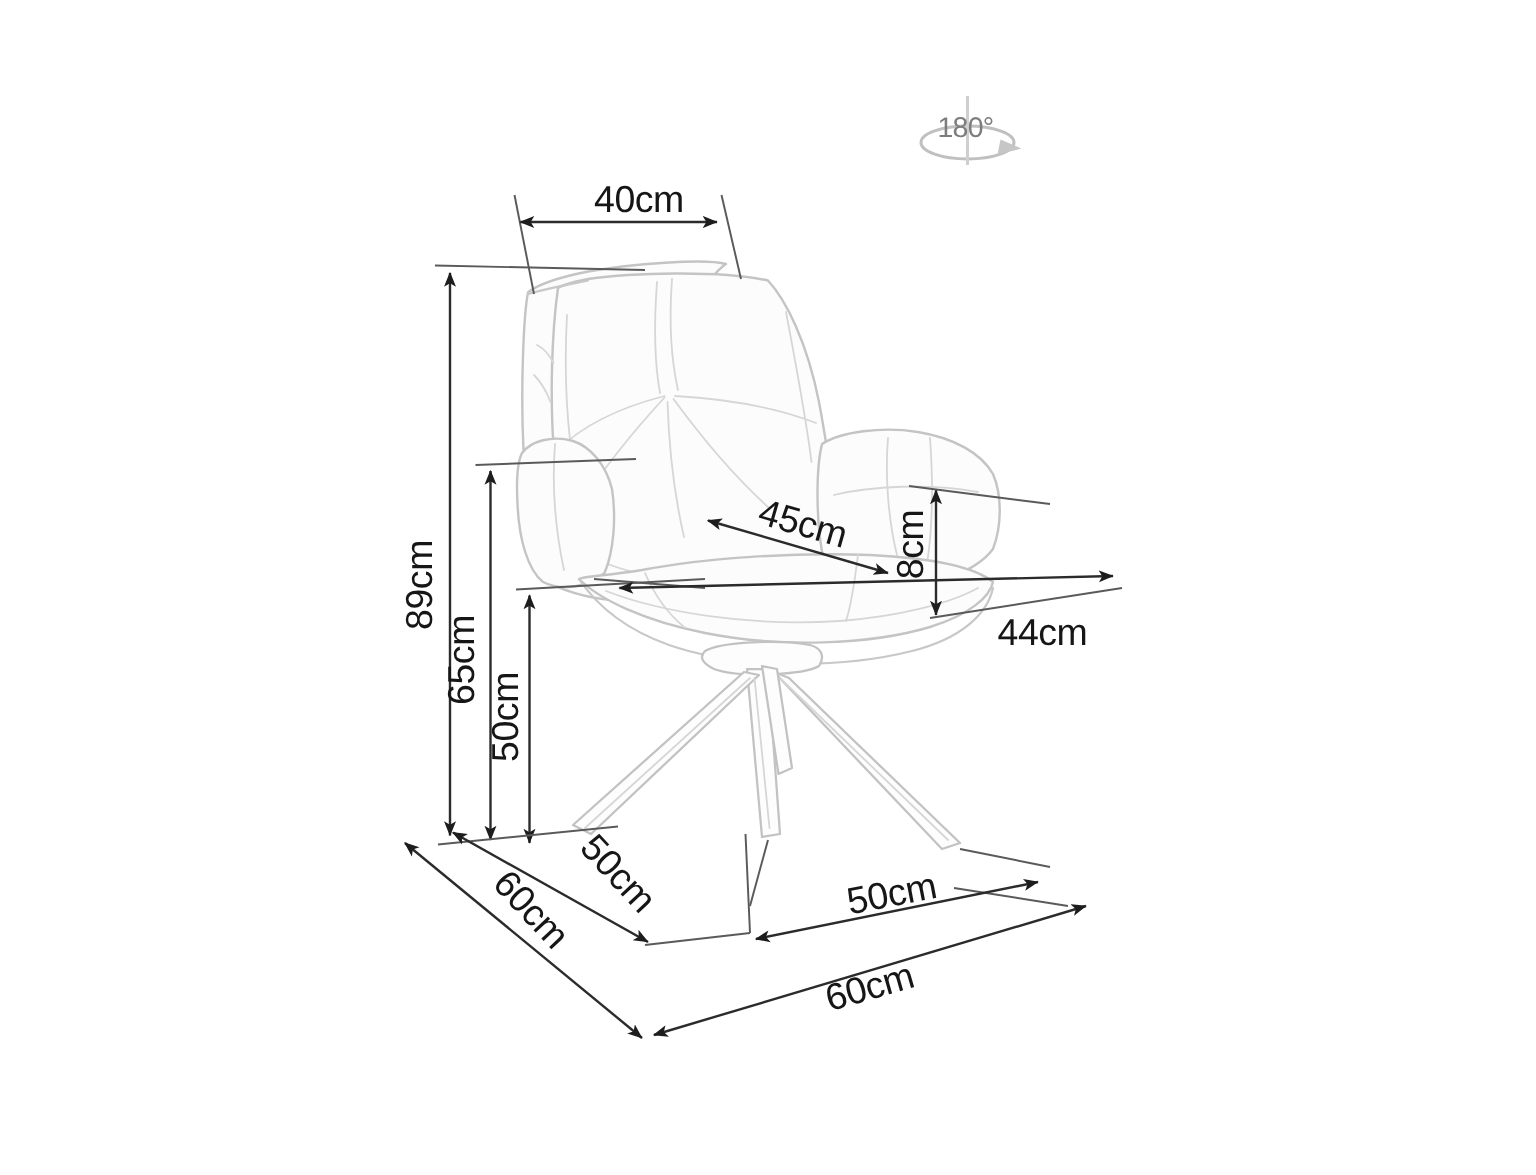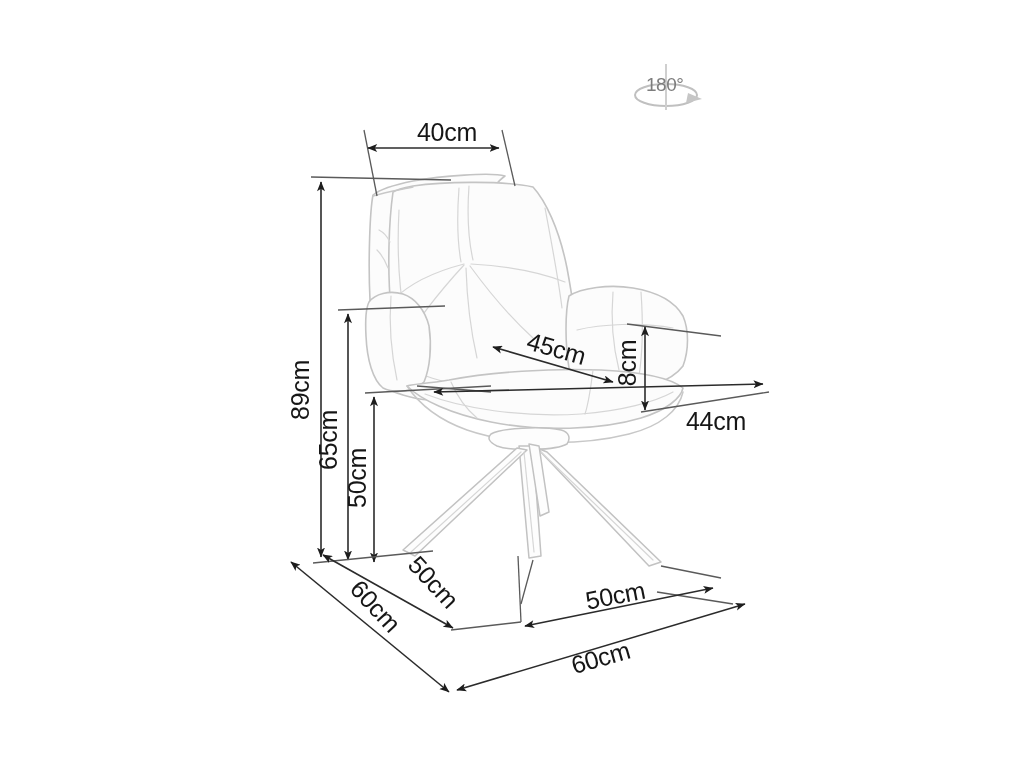--- a/index.html
+++ b/index.html
@@ -11,21 +11,20 @@
     width: 1024px;
     height: 783px;
     font-family: "Liberation Sans", sans-serif;
     overflow: hidden;
   }
   #stage {
     position: relative;
     width: 888px;
     height: 783px;
     background: #ffffff;
-    margin-left: 21px;
   }
   #drawing {
     position: absolute;
     left: 0;
     top: 0;
     width: 1024px;
     height: 783px;
   }
   .dim-text {
     font-family: "Liberation Sans", sans-serif;

